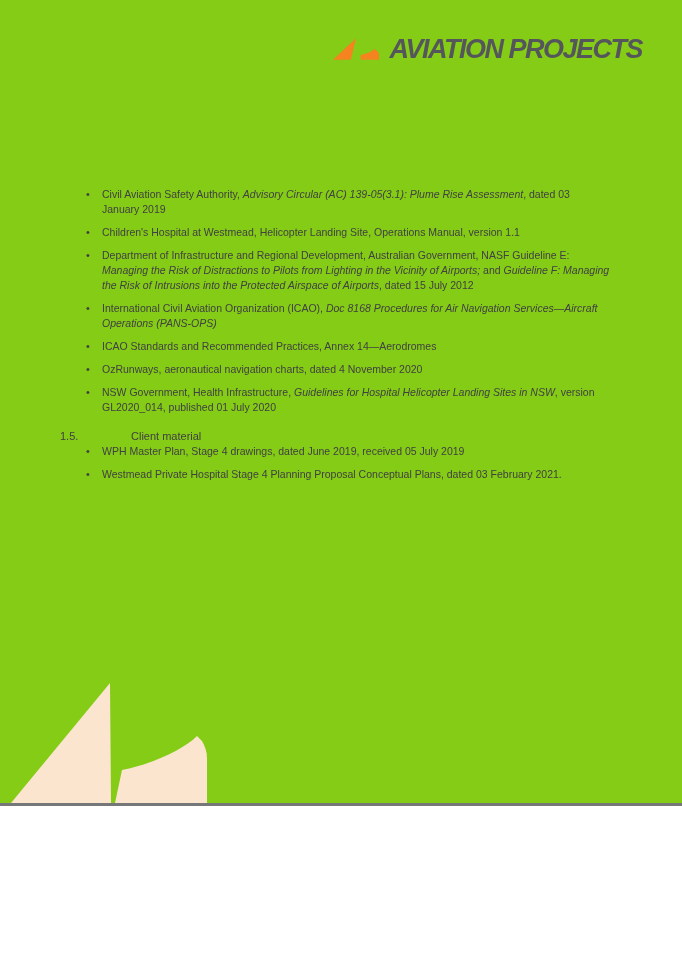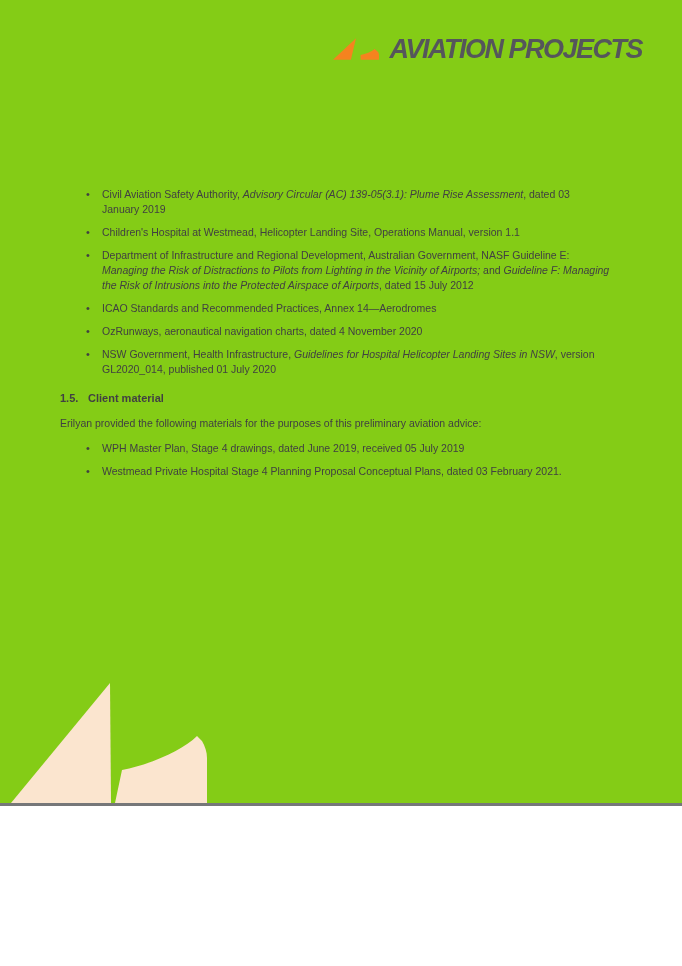--- a/index.html
+++ b/index.html
@@ -38,22 +38,23 @@
   }
   ul.doc-list li::before {
     content:"\2022";
     position:absolute; left:26px; top:0;
     font-size:11px;
   }
   .it { font-style:italic; }
 
   .section-heading {
     margin:14px 0 0 0;
-    font-size:11px; font-weight:bold; line-height:15px;
+    font-size:11px; font-weight:normal; line-height:15px;
     display:flex;
+    gap:43px;
   }
   .section-number { width:28px; flex:0 0 28px; }
   .section-intro { margin:10px 0 10px 0; max-width:540px; }
 
   
   .footer { position:absolute; left:0; top:906px; width:682px; height:15px; font-size:12px; color:#5E5F61; }
   .footer .doc-id   { position:absolute; left:233px; top:0; white-space:nowrap; }
   .footer .page-num { position:absolute; left:562px; top:0; }
 
   
@@ -71,31 +72,31 @@
       <path d="M 27 21 L 27 16.3 C 32 15.2 37.5 13.2 40.8 10.4 L 43.6 13 C 44.6 14 45 15 45 16.2 L 45 21 Z" fill="#F5831F"></path>
     </svg>
     <div class="logo-text">AVIATION PROJECTS</div>
   </div>
 
   <div class="content">
     <ul class="doc-list">
         <li><span>Civil Aviation Safety Authority, </span><span class="it">Advisory Circular (AC) 139-05(3.1): Plume Rise Assessment</span><span>, dated 03 January 2019</span></li>
         <li><span>Children's Hospital at Westmead, Helicopter Landing Site, Operations Manual, version 1.1</span></li>
         <li><span>Department of Infrastructure and Regional Development, Australian Government, NASF Guideline E: </span><span class="it">Managing the Risk of Distractions to Pilots from Lighting in the Vicinity of Airports;</span><span> and </span><span class="it">Guideline F: Managing the Risk of Intrusions into the Protected Airspace of Airports</span><span>, dated 15 July 2012</span></li>
+        <li><span>International Civil Aviation Organization (ICAO), </span><span class="it">Doc 8168 Procedures for Air Navigation Services—Aircraft Operations (PANS-OPS)</span></li>
         <li><span>ICAO Standards and Recommended Practices, Annex 14—Aerodromes</span></li>
         <li><span>OzRunways, aeronautical navigation charts, dated 4 November 2020</span></li>
         <li><span>NSW Government, Health Infrastructure, </span><span class="it">Guidelines for Hospital Helicopter Landing Sites in NSW</span><span>, version GL2020_014, published 01 July 2020</span></li>
       </ul>
 
     <div class="section-heading">
       <span class="section-number">1.5.</span>
       <span>Client material</span>
     </div>
 
-    <p class="section-intro">Erilyan provided the following materials for the purposes of this preliminary aviation advice:</p>
 
     <ul class="doc-list">
         <li>WPH Master Plan, Stage 4 drawings, dated June 2019, received 05 July 2019</li>
         <li>Westmead Private Hospital Stage 4 Planning Proposal Conceptual Plans, dated 03 February 2021.</li>
       </ul>
   </div>
 
   <div class="footer">
     <span class="doc-id">062901-01.1_WPH Stage 4 PP_Aviation_Advice_V1.0_210217</span>
     <span class="page-num">5</span>

